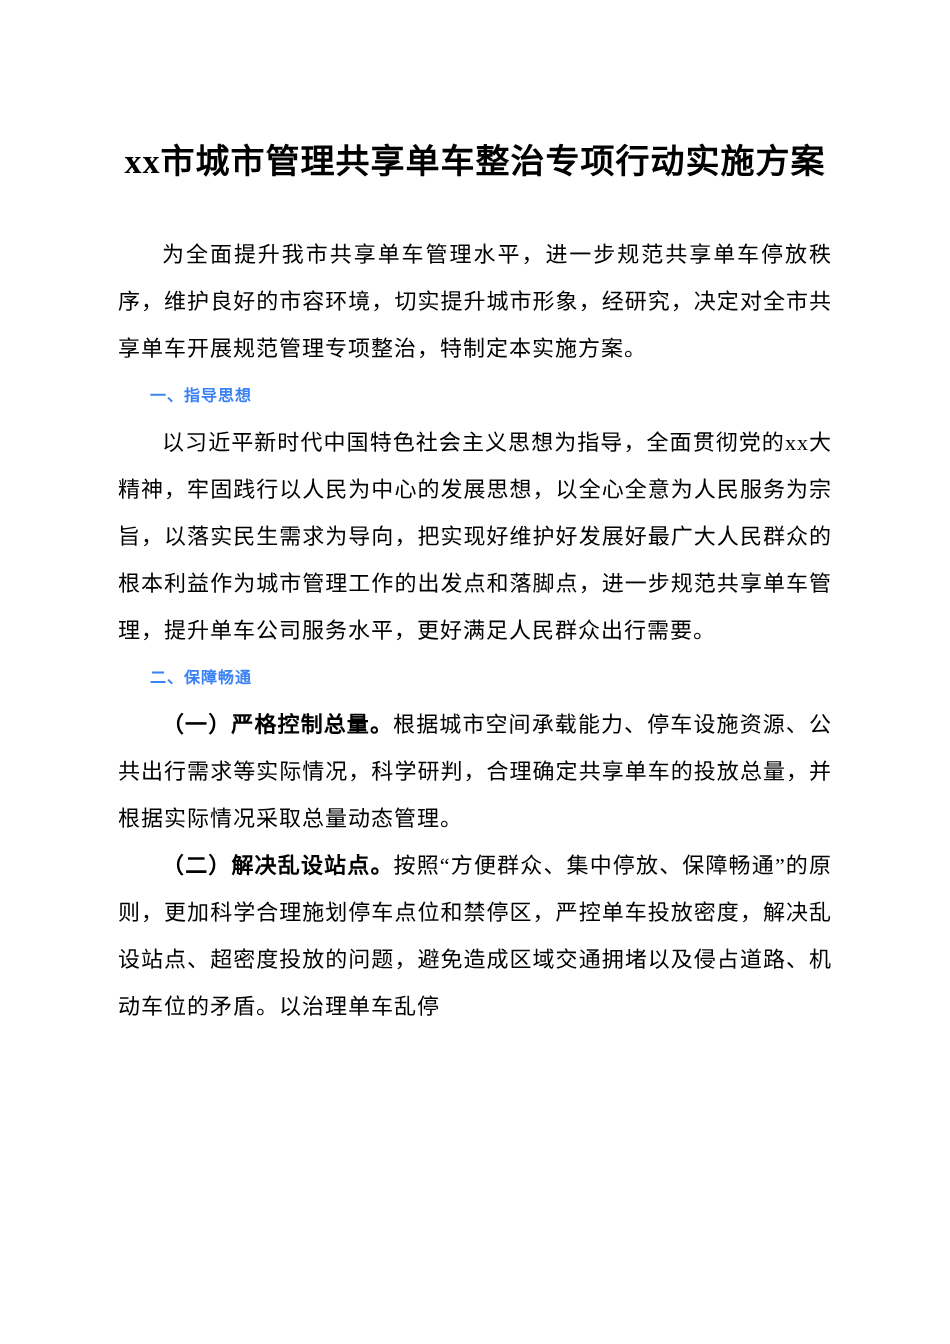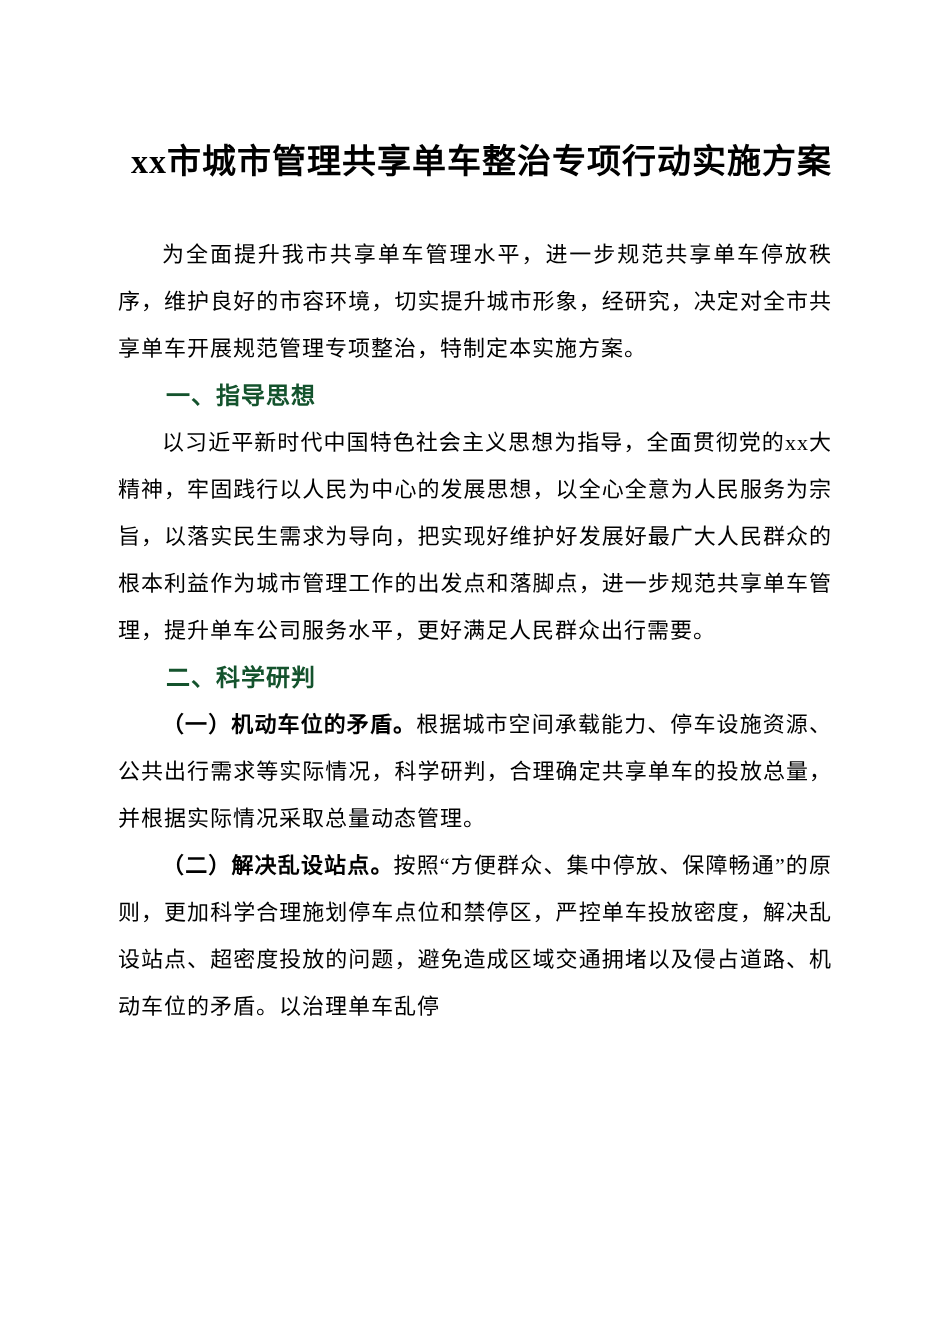--- a/index.html
+++ b/index.html
@@ -17,62 +17,62 @@
     padding: 136px 118px 40px 118px;
     overflow: hidden;
     color: #000000;
   }
   .doc-title {
     margin: 0 0 42px 0;
     font-family: "Liberation Serif", "DejaVu Serif", serif;
     font-weight: bold;
     font-size: 34px;
     line-height: 1.55;
-    text-align: right;
+    text-align: center;
     color: #000000;
     letter-spacing: 1px;
   }
   .para {
     margin: 0;
     font-family: "Liberation Serif", "DejaVu Serif", serif;
     font-size: 22px;
     line-height: 47px;
     text-align: justify;
     text-justify: inter-character;
     text-indent: 2em;
     color: #000000;
     letter-spacing: 1px;
   }
   .section-heading {
     margin: 0;
     font-family: "Liberation Sans", "DejaVu Sans", sans-serif;
     font-weight: bold;
-    font-size: 24px;
+    font-size: 16px;
     line-height: 47px;
     text-indent: 2em;
-    color: #14532d;
+    color: #3b82f6;
     letter-spacing: 1px;
   }
   .lead-bold {
     font-weight: bold;
     font-family: "Liberation Sans", "DejaVu Sans", sans-serif;
   }
 </style>
 </head>
 <body>
 
 <div class="page">
 
   <h1 class="doc-title">xx市城市管理共享单车整治专项行动实施方案</h1>
 
   <p class="para">为全面提升我市共享单车管理水平，进一步规范共享单车停放秩序，维护良好的市容环境，切实提升城市形象，经研究，决定对全市共享单车开展规范管理专项整治，特制定本实施方案。</p>
 
   <p class="section-heading">一、指导思想</p>
 
   <p class="para">以习近平新时代中国特色社会主义思想为指导，全面贯彻党的xx大精神，牢固践行以人民为中心的发展思想，以全心全意为人民服务为宗旨，以落实民生需求为导向，把实现好维护好发展好最广大人民群众的根本利益作为城市管理工作的出发点和落脚点，进一步规范共享单车管理，提升单车公司服务水平，更好满足人民群众出行需要。</p>
 
-  <p class="section-heading">二、科学研判</p>
+  <p class="section-heading">二、保障畅通</p>
 
-  <p class="para"><span class="lead-bold">（一）机动车位的矛盾。</span><span>根据城市空间承载能力、停车设施资源、公共出行需求等实际情况，科学研判，合理确定共享单车的投放总量，并根据实际情况采取总量动态管理。</span></p>
+  <p class="para"><span class="lead-bold">（一）严格控制总量。</span><span>根据城市空间承载能力、停车设施资源、公共出行需求等实际情况，科学研判，合理确定共享单车的投放总量，并根据实际情况采取总量动态管理。</span></p>
 
   <p class="para"><span class="lead-bold">（二）解决乱设站点。</span><span>按照“方便群众、集中停放、保障畅通”的原则，更加科学合理施划停车点位和禁停区，严控单车投放密度，解决乱设站点、超密度投放的问题，避免造成区域交通拥堵以及侵占道路、机动车位的矛盾。以治理单车乱停</span></p>
 
 </div>
 
 </body></html>

